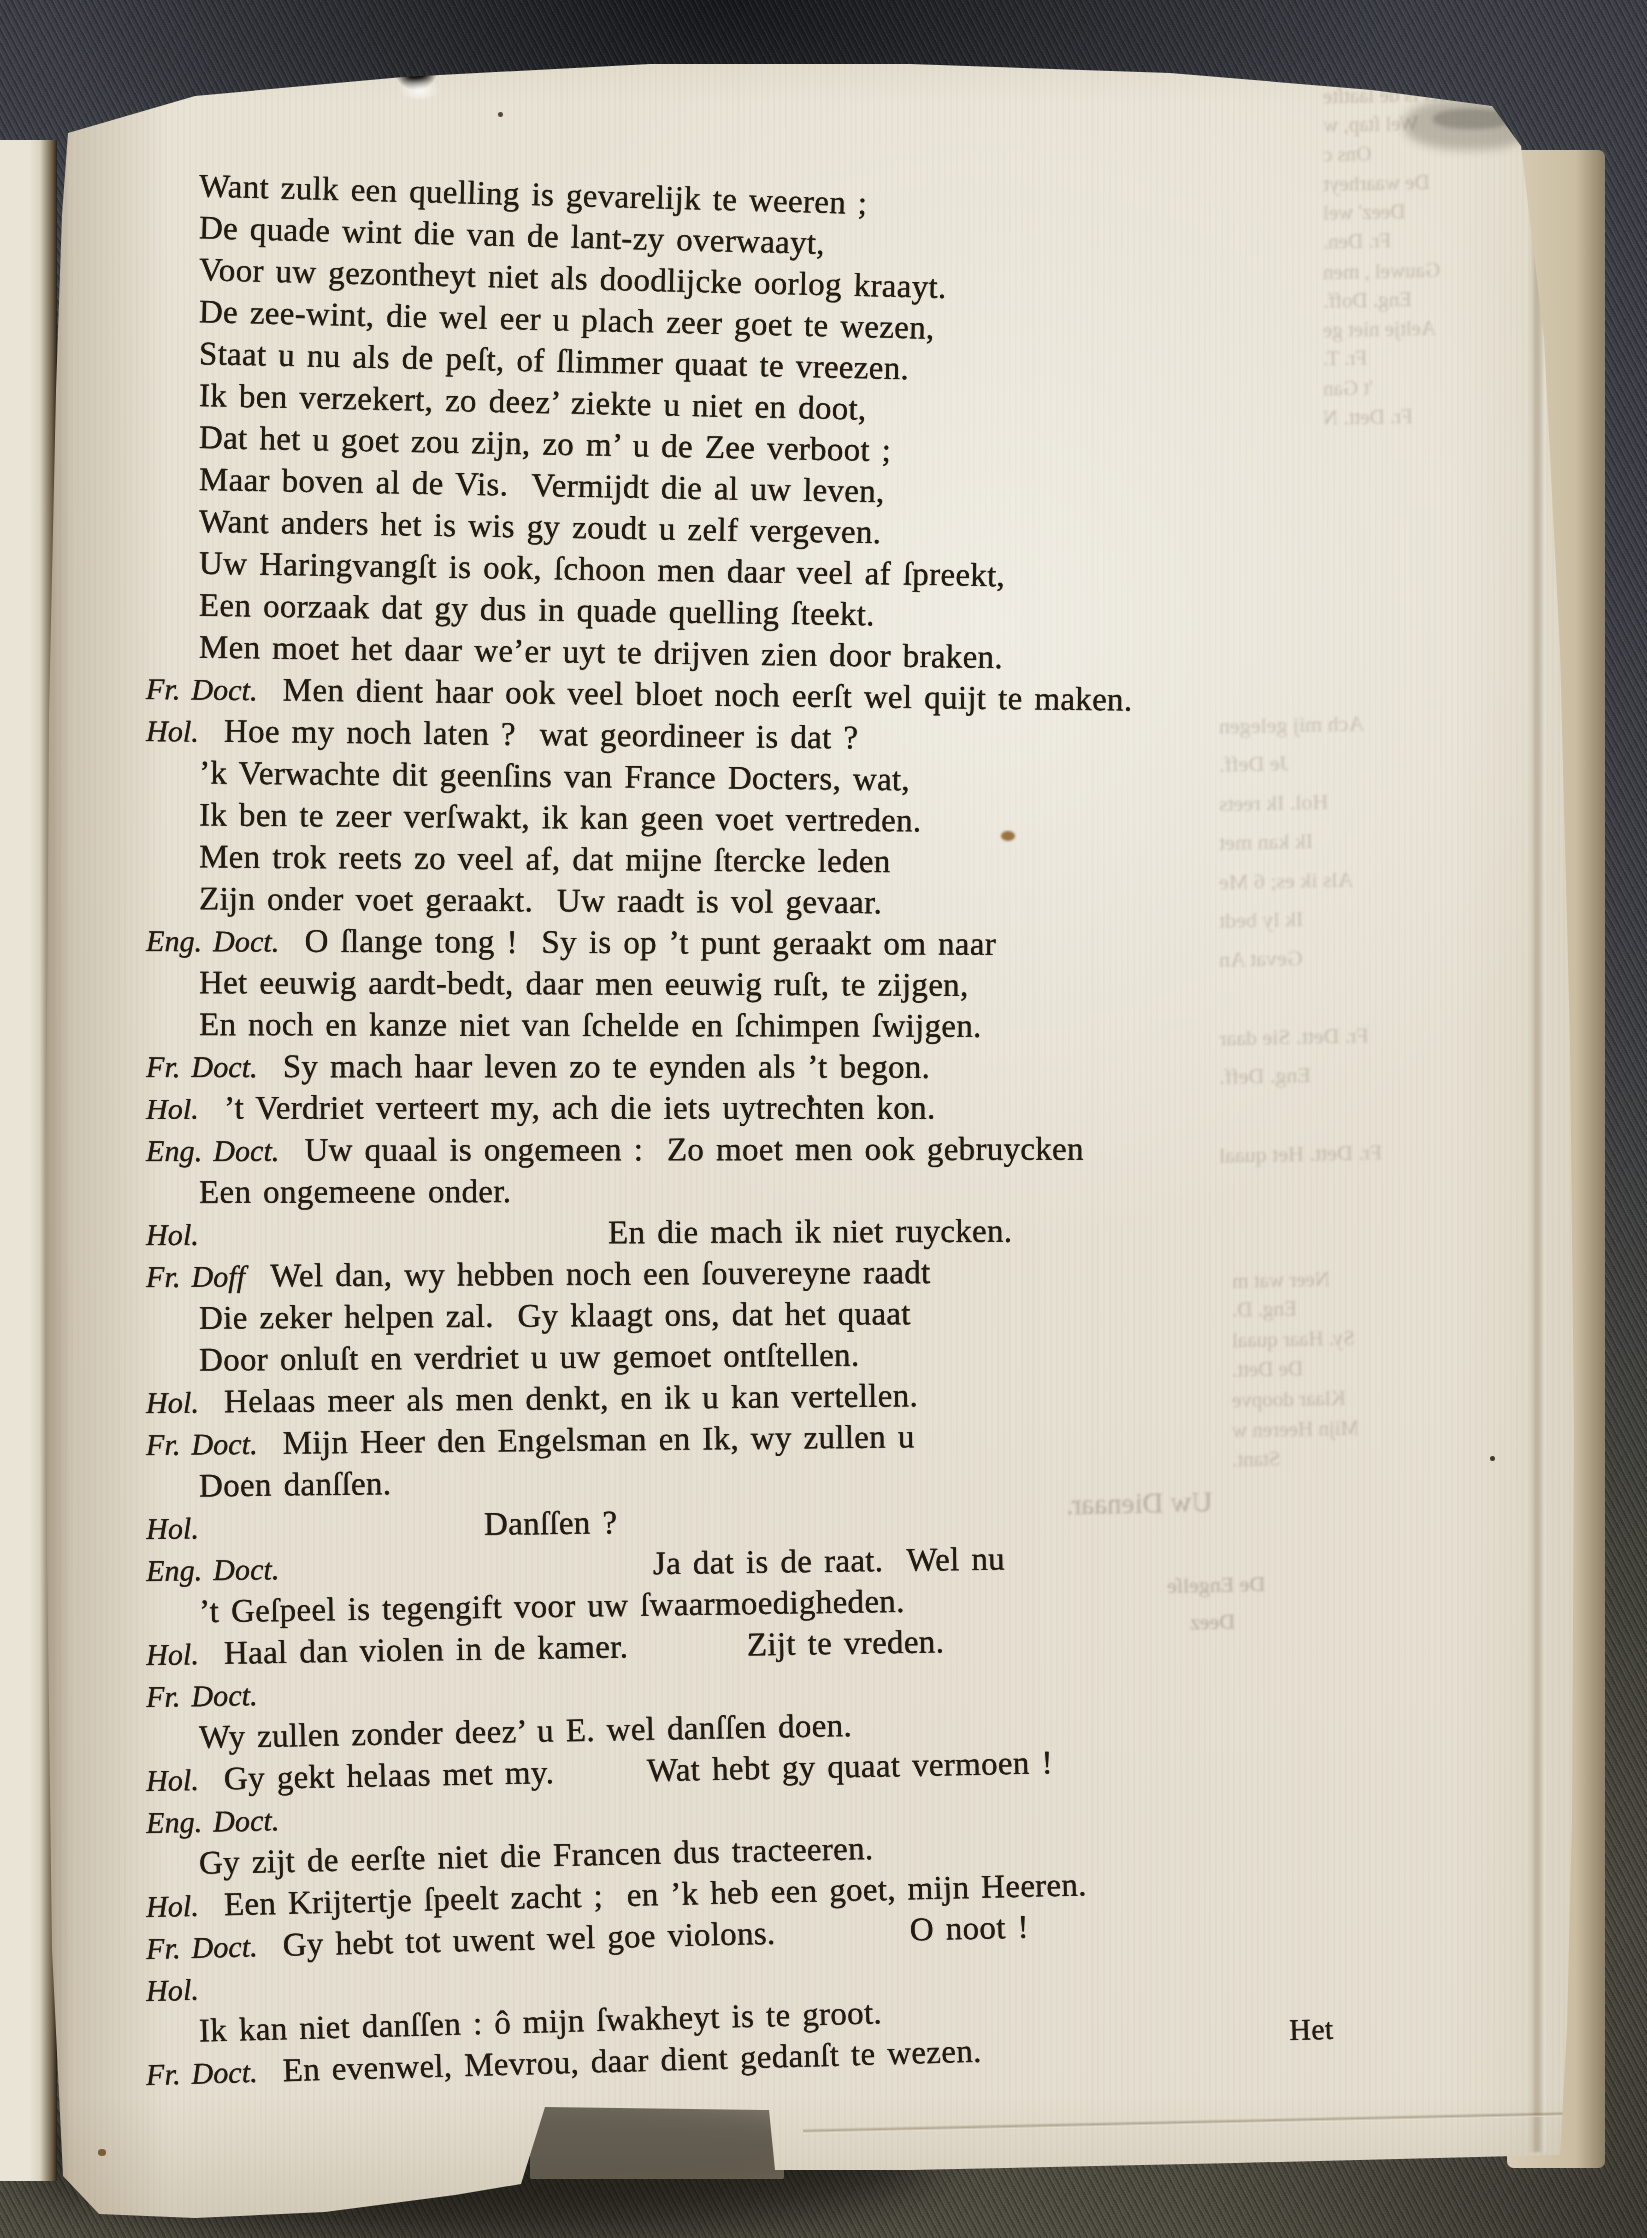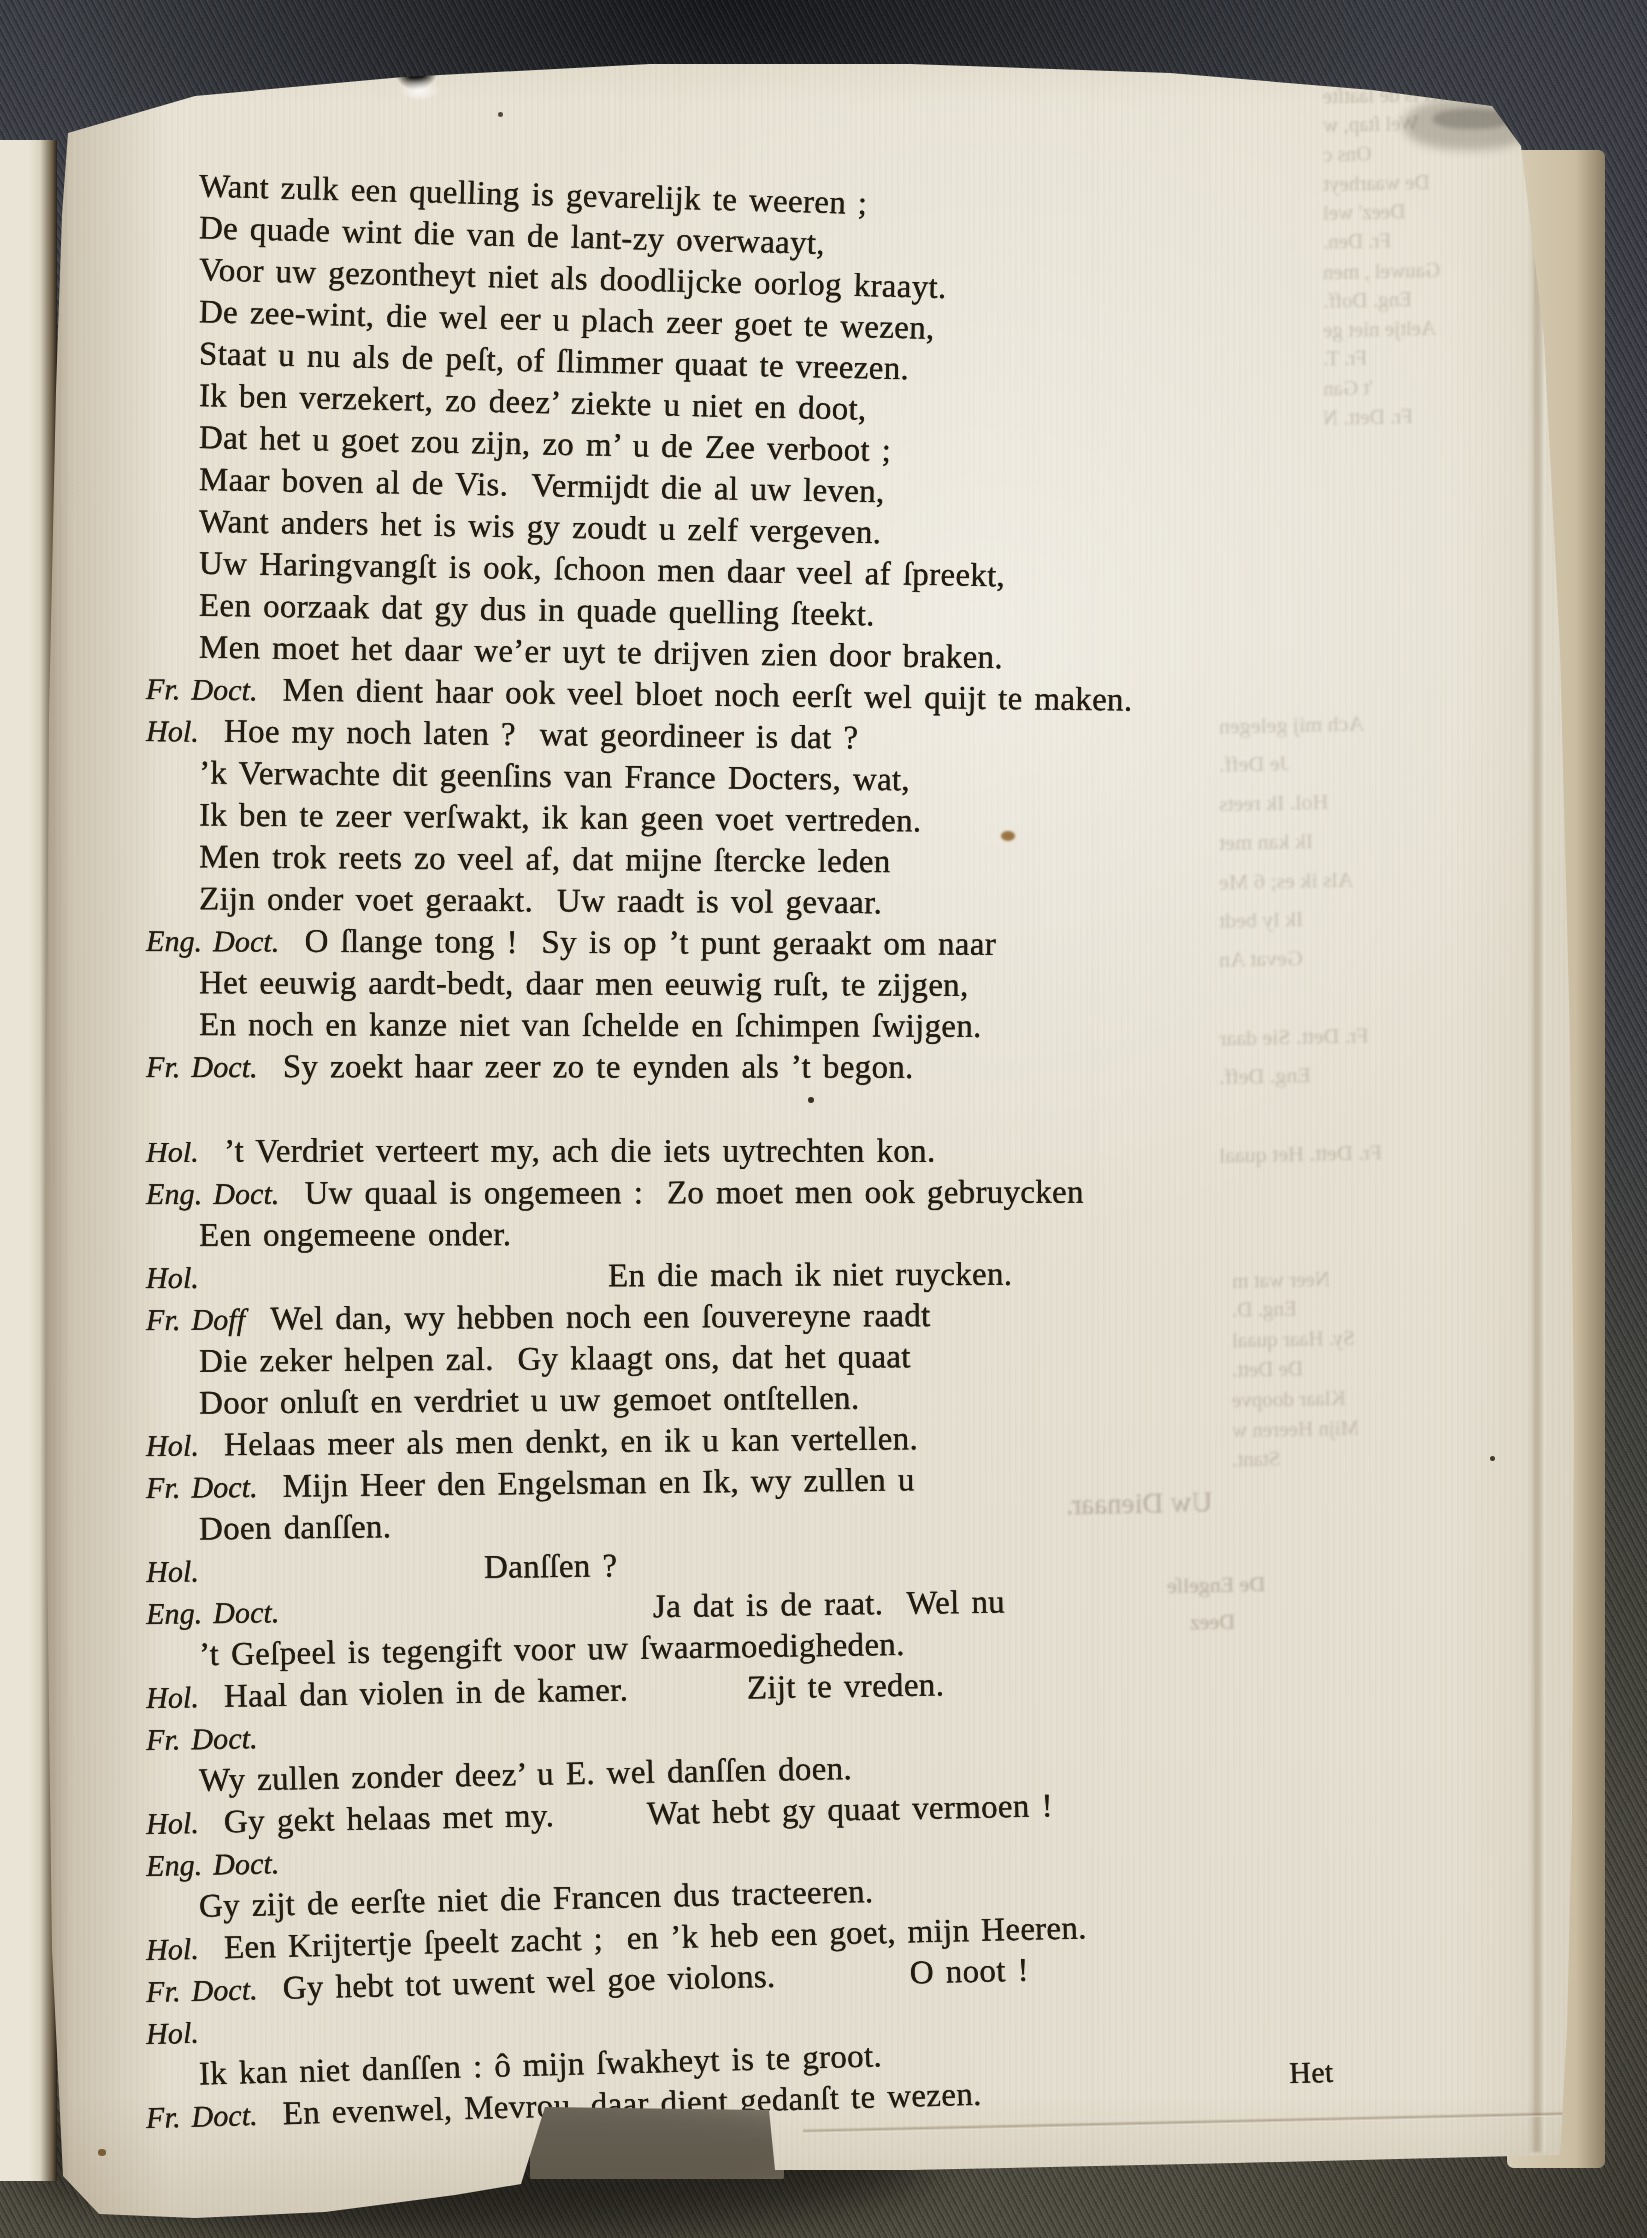--- a/index.html
+++ b/index.html
@@ -148,22 +148,22 @@
         <div class="row indent" style="transform: rotate(0.74deg);"><span class="txt">Men moet het daar we’er uyt te drijven zien door braken.</span></div>
         <div class="row" style="transform: rotate(0.67deg);"><span class="lbl">Fr. Doct.</span><span class="txt">Men dient haar ook veel bloet noch eerſt wel quijt te maken.</span></div>
         <div class="row" style="transform: rotate(0.6deg);"><span class="lbl">Hol.</span><span class="txt">Hoe my noch laten ?  wat geordineer is dat ?</span></div>
         <div class="row indent" style="transform: rotate(0.54deg);"><span class="txt">’k Verwachte dit geenſins van France Docters, wat,</span></div>
         <div class="row indent" style="transform: rotate(0.47deg);"><span class="txt">Ik ben te zeer verſwakt, ik kan geen voet vertreden.</span></div>
         <div class="row indent" style="transform: rotate(0.4deg);"><span class="txt">Men trok reets zo veel af, dat mijne ſtercke leden</span></div>
         <div class="row indent" style="transform: rotate(0.33deg);"><span class="txt">Zijn onder voet geraakt.  Uw raadt is vol gevaar.</span></div>
         <div class="row" style="transform: rotate(0.26deg);"><span class="lbl">Eng. Doct.</span><span class="txt">O ſlange tong !  Sy is op ’t punt geraakt om naar</span></div>
         <div class="row indent" style="transform: rotate(0.19deg);"><span class="txt">Het eeuwig aardt-bedt, daar men eeuwig ruſt, te zijgen,</span></div>
         <div class="row indent" style="transform: rotate(0.12deg);"><span class="txt">En noch en kanze niet van ſchelde en ſchimpen ſwijgen.</span></div>
-        <div class="row" style="transform: rotate(0.05deg);"><span class="lbl">Fr. Doct.</span><span class="txt">Sy zoekt haar zeer zo te eynden als ’t begon.</span></div>
-        <div class="row" style="transform: rotate(-0.02deg); margin-top: 43px;"><span class="lbl">Hol.</span><span class="txt">’t Verdriet verteert my, ach die iets uytrechten kon.</span></div>
+        <div class="row" style="transform: rotate(0.05deg);"><span class="lbl">Fr. Doct.</span><span class="txt">Sy mach haar leven zo te eynden als ’t begon.</span></div>
+        <div class="row" style="transform: rotate(-0.02deg);"><span class="lbl">Hol.</span><span class="txt">’t Verdriet verteert my, ach die iets uytrechten kon.</span></div>
         <div class="row" style="transform: rotate(-0.08deg);"><span class="lbl">Eng. Doct.</span><span class="txt">Uw quaal is ongemeen :  Zo moet men ook gebruycken</span></div>
         <div class="row indent" style="transform: rotate(-0.15deg);"><span class="txt">Een ongemeene onder.</span></div>
         <div class="row" style="transform: rotate(-0.22deg);"><span class="lbl">Hol.</span><span class="off" style="left: 462px;">En die mach ik niet ruycken.</span></div>
         <div class="row" style="transform: rotate(-0.29deg);"><span class="lbl">Fr. Doff</span><span class="txt">Wel dan, wy hebben noch een ſouvereyne raadt</span></div>
         <div class="row indent" style="transform: rotate(-0.36deg);"><span class="txt">Die zeker helpen zal.  Gy klaagt ons, dat het quaat</span></div>
         <div class="row indent" style="transform: rotate(-0.43deg);"><span class="txt">Door onluſt en verdriet u uw gemoet ontſtellen.</span></div>
         <div class="row" style="transform: rotate(-0.5deg);"><span class="lbl">Hol.</span><span class="txt">Helaas meer als men denkt, en ik u kan vertellen.</span></div>
         <div class="row" style="transform: rotate(-0.57deg);"><span class="lbl">Fr. Doct.</span><span class="txt">Mijn Heer den Engelsman en Ik, wy zullen u</span></div>
         <div class="row indent" style="transform: rotate(-0.64deg);"><span class="txt">Doen danſſen.</span></div>
         <div class="row" style="transform: rotate(-0.7deg);"><span class="lbl">Hol.</span><span class="off" style="left: 338px;">Danſſen ?</span></div>

